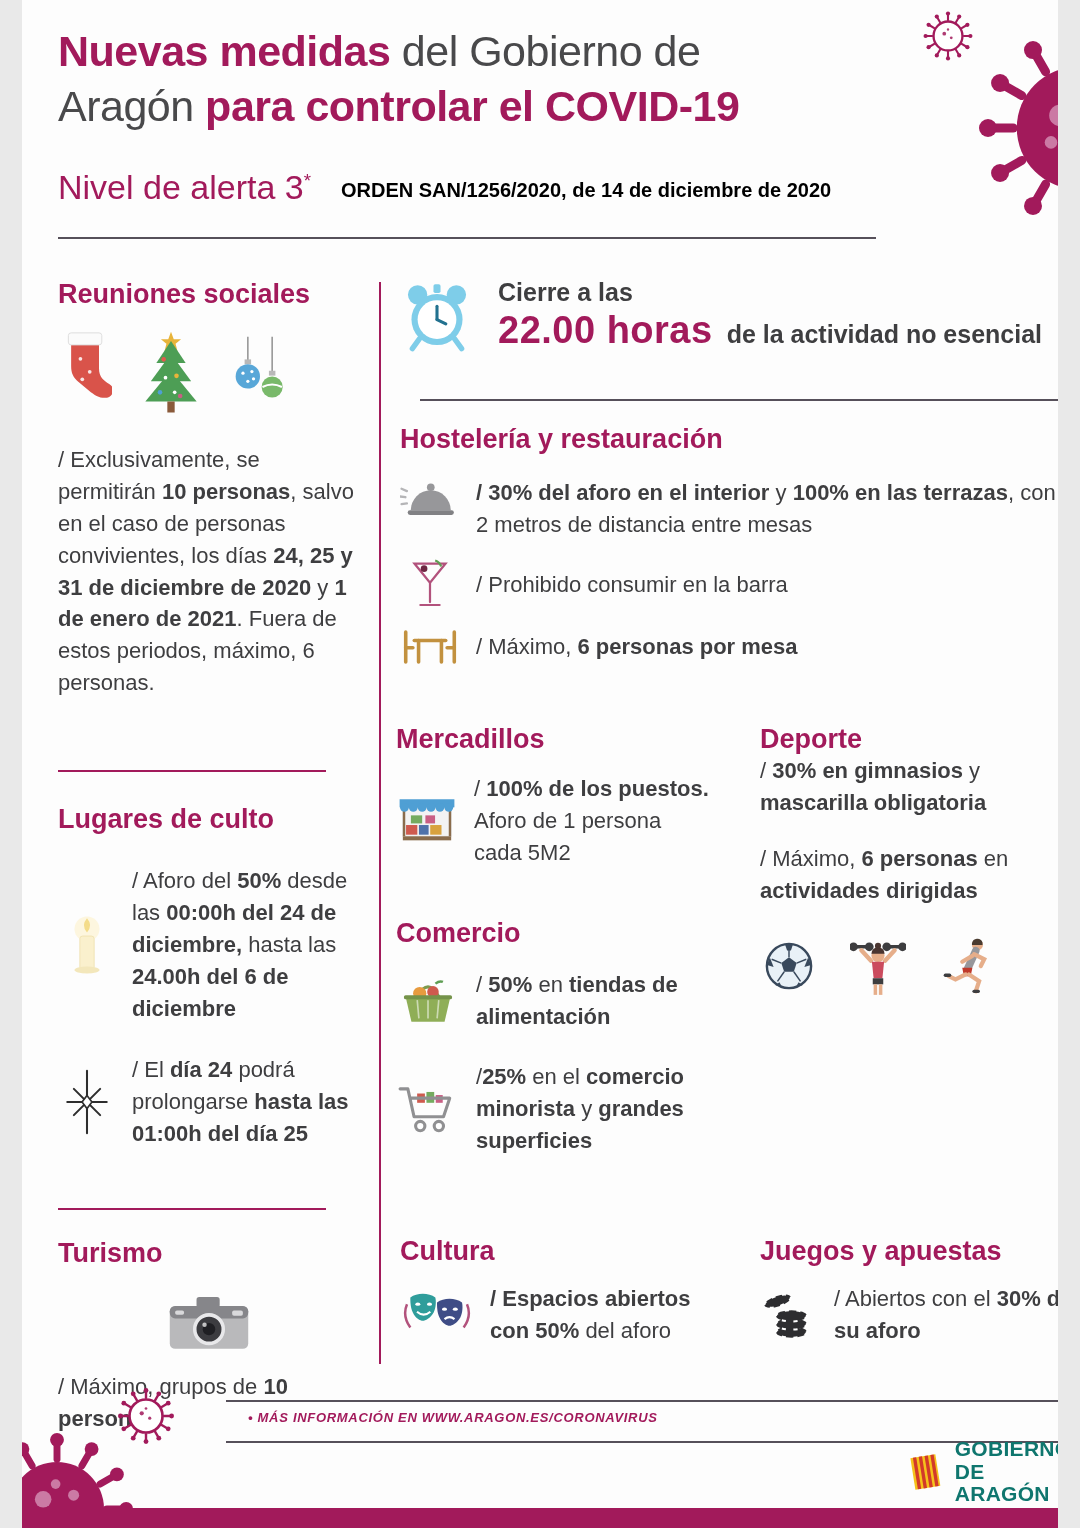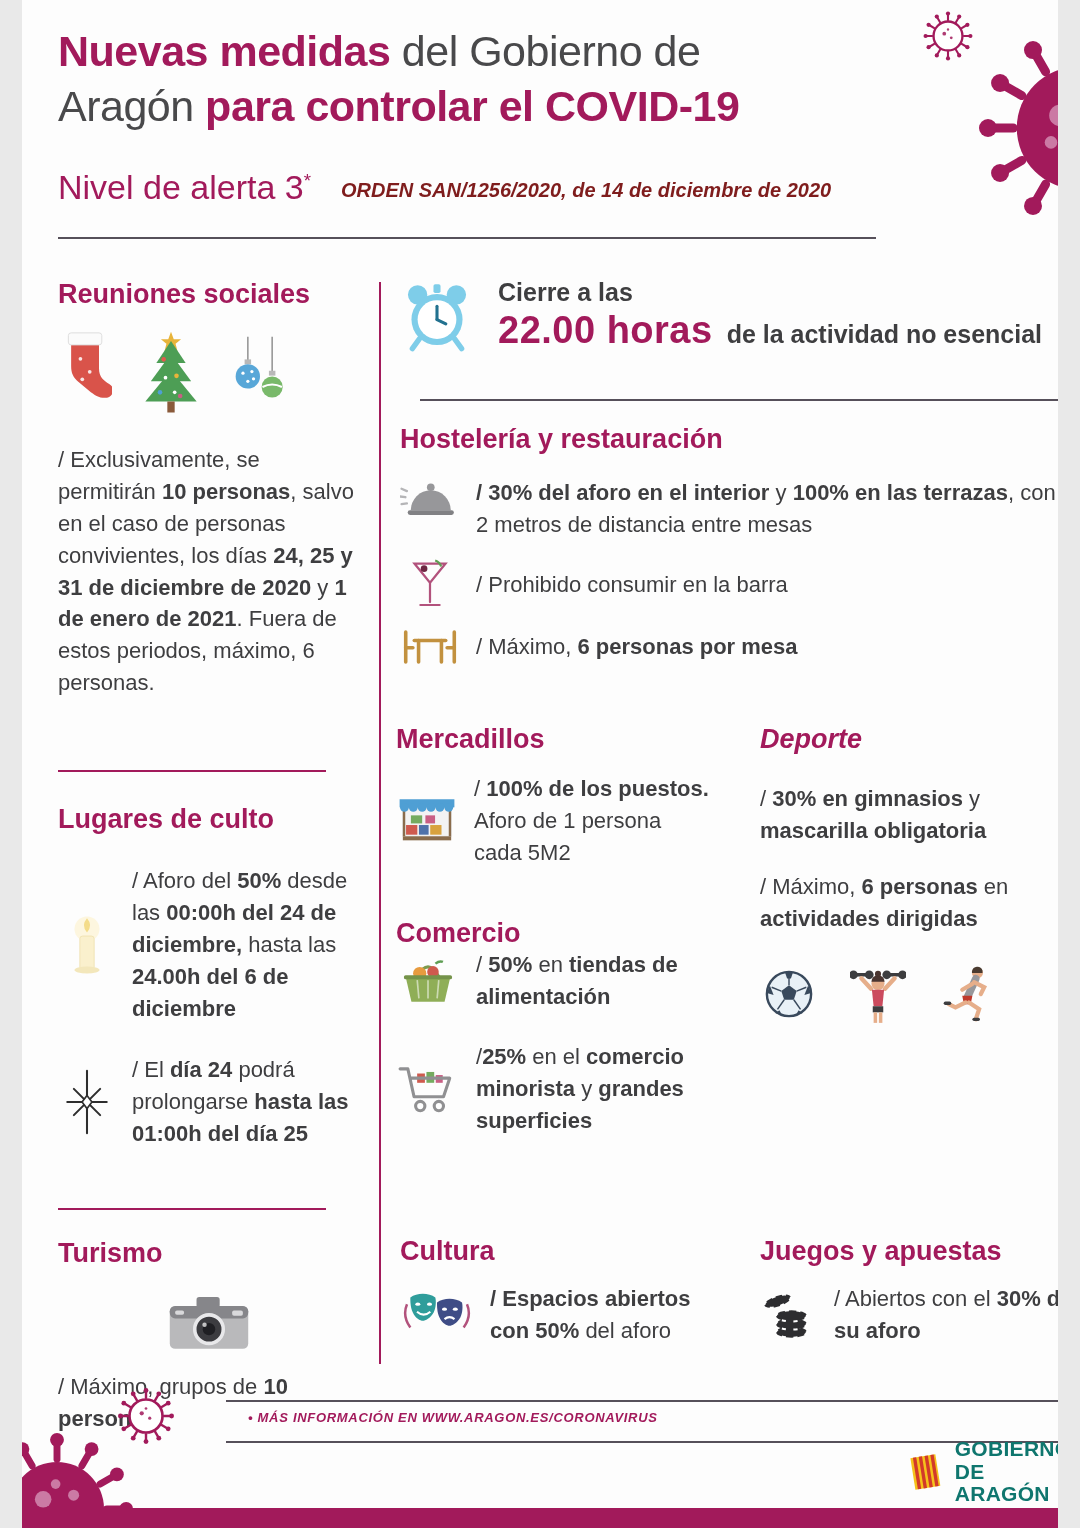--- a/index.html
+++ b/index.html
@@ -19,21 +19,21 @@
   .sup{vertical-align:super;font-size:55%;}
   .rule{position:absolute;background:var(--rule);height:2px;}
   .mrule{position:absolute;background:var(--accent);height:2px;}
 
   
   .title{position:absolute;left:36px;top:24px;font-size:43px;line-height:1.28;font-weight:400;color:#49494b;letter-spacing:-0.5px;}
   .title .tl{display:block;}
   .title .b.accent{color:var(--accent);}
   .alert-row{position:absolute;left:36px;top:168px;display:flex;align-items:flex-end;gap:30px;}
   .alert{font-size:34px;color:var(--accent);}
-  .order{font-size:20px;font-style:italic;font-weight:700;color:#7f1d1d;padding-bottom:5px;}
+  .order{font-size:20px;font-weight:700;color:#000000;padding-bottom:5px;}
   .hdr-rule{left:36px;top:237px;width:818px;}
 
   
   .vb{position:absolute;}
   .vtb{left:948px;top:20px;width:216px;height:216px;}
   .vts{left:898px;top:8px;width:56px;height:56px;}
   .vbo{left:92px;top:1384px;width:64px;height:64px;}
   .vbs{left:-48px;top:1426px;width:166px;height:166px;}
 
   .vline{position:absolute;left:357px;top:282px;width:2px;height:1082px;background:var(--accent);}
@@ -68,30 +68,30 @@
   .s-host h2{margin-bottom:22px;}
   .s-host .row{margin-bottom:15px;}
   .s-host .ic{width:60px;}
   .s-host .row:first-of-type{align-items:flex-start;}
 
   
   .s-merc{left:374px;top:724px;width:316px;}
   .s-merc h2{margin-bottom:18px;}
   .s-merc .ic{width:62px;}
   .s-com{left:374px;top:918px;width:324px;}
-  .s-com h2{}
+  .s-com h2{margin-bottom:20px;}
   .s-com .row{margin-bottom:28px;}
   .s-com .ic{width:64px;}
   .s-cul2{left:378px;top:1236px;width:316px;}
   .s-cul2 h2{margin-bottom:16px;}
   .s-cul2 .ic{width:74px;}
 
   
   .s-dep{left:738px;top:724px;width:302px;}
-  .s-dep h2{margin-bottom:28px;font-style:italic;}
+  .s-dep h2{}
   .s-dep .txt{margin-bottom:24px;}
   .d-icons{display:flex;gap:36px;align-items:center;margin-top:10px;margin-left:4px;}
   .s-jue{left:738px;top:1236px;width:316px;}
   .s-jue h2{margin-bottom:16px;}
   .s-jue .ic{width:58px;}
 
   
   .f-line1{left:204px;top:1400px;width:840px;}
   .f-line2{left:204px;top:1441px;width:840px;}
   .f-info{position:absolute;left:226px;top:1410px;font-size:13px;letter-spacing:0.7px;color:var(--accent);font-weight:600;font-style:italic;}

